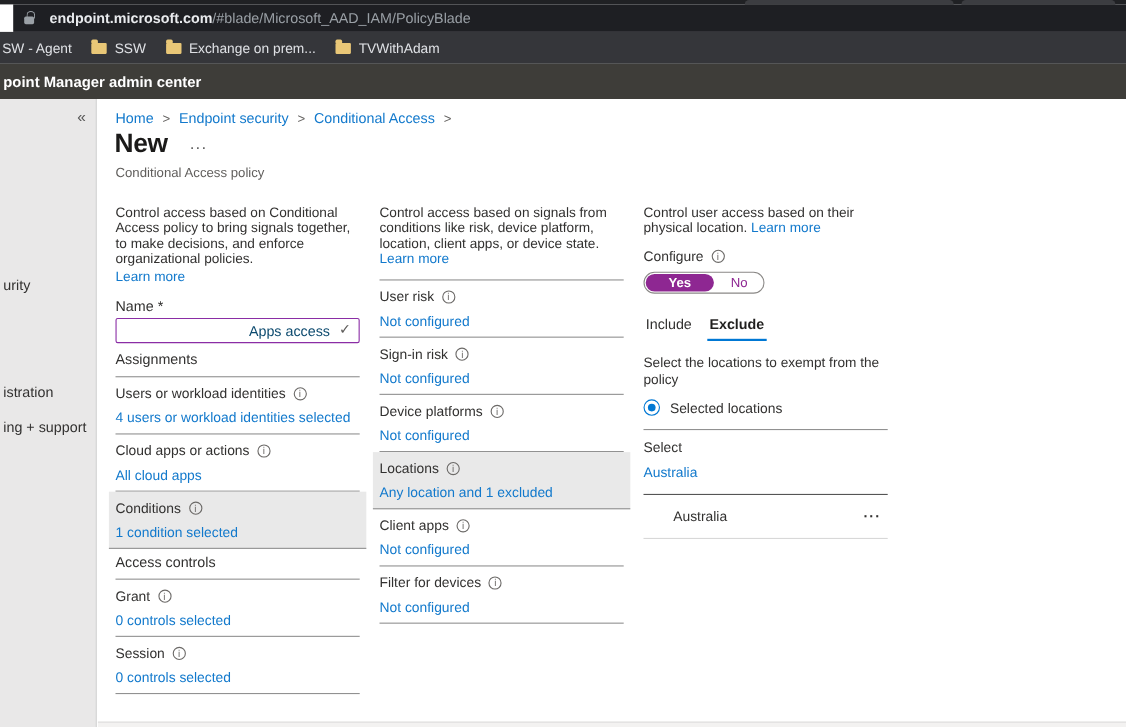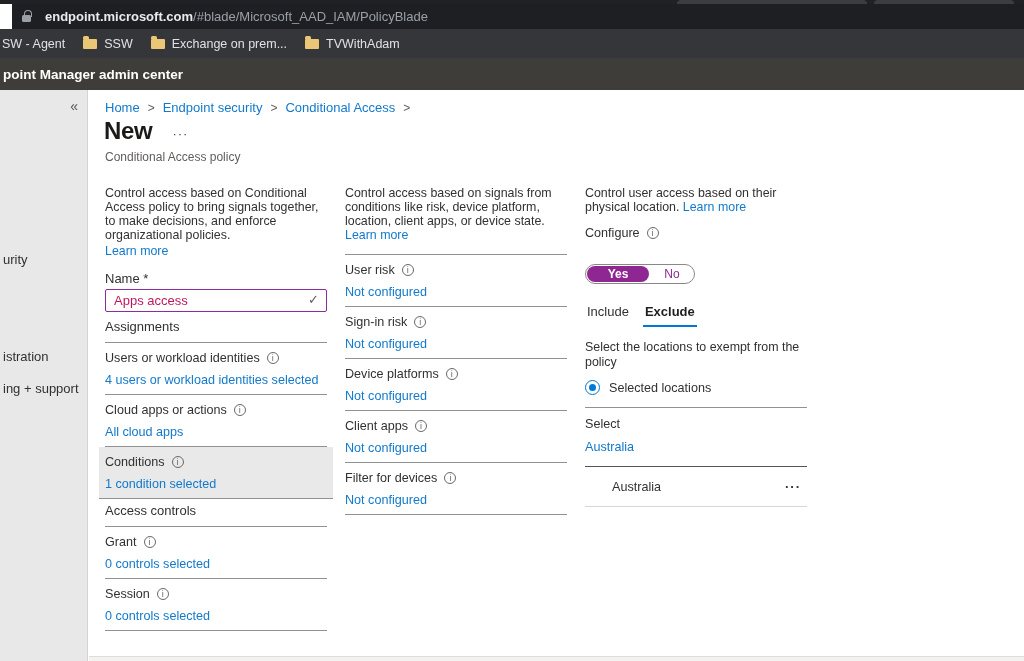--- a/index.html
+++ b/index.html
@@ -46,38 +46,38 @@
   .moredots { font-size:13px; color:#444; letter-spacing:1px; margin-top:4px; cursor:pointer; }
   .subtitle { position:absolute; top:60px; left:16px; font-size:12px; color:#605e5c; }
   .col { position:absolute; top:96px; width:222px; font-size:13px; }
   .col.c1 { left:16px; } .col.c2 { left:256px; } .col.c3 { left:496px; }
   .intro { font-size:12.4px; line-height:14px; color:#323130; }
   a.lnk { color:#1279cc; text-decoration:none; cursor:pointer; }
   .lm-block { display:inline-block; margin-top:2px; font-size:12.4px; }
   .namelabel { margin-top:13px; font-size:13px; }
   .inputwrap { position:relative; margin-top:3px; }
   .inputwrap input { width:100%; height:23px; border:1px solid #8a2da5; border-radius:2px;
-    padding:0 26px 0 8px; font-size:13px; color:#be185d; font-family:inherit; outline:none; }
+    padding:0 26px 0 8px; font-size:13px; color:#0c4a6e; font-family:inherit; outline:none;text-align:right; }
   .checkmark { position:absolute; right:8px; top:3px; color:#5f5d5b; font-size:13px; }
   .secheader { margin-top:7px; padding-bottom:8px; border-bottom:1px solid #919191; font-size:13px; }
   .secheader.mt { margin-top:4px; }
   .frow { padding:8px 0 7px; border-bottom:1px solid #919191; }
   .frow .flabel { font-size:12.6px; color:#323130; display:flex; align-items:center; }
   .frow .flink { display:inline-block; margin-top:8px; font-size:12.6px; }
   .frow.hl { background:#e9e9e9; margin:0 -6px; padding-left:6px; padding-right:6px; }
   .info { display:inline-block; width:12px; height:12px; border:1px solid #6b6967; border-radius:50%;
     font-size:9px; line-height:11px; text-align:center; color:#6b6967; margin-left:7px; cursor:pointer; flex:none; }
   .info::after { content:"i"; }
   .div { height:1px; background:#919191; }
   .div.mt12 { margin-top:12px; }
   .divdark { height:1px; background:#555; }
   .divlight { height:1px; background:#d8d8d8; }
   
   .cfglabel { margin-top:12px; font-size:12.6px; display:flex; align-items:center; }
-  .toggle { margin-top:24px; width:110px; height:20px; border:1px solid #8a8886; border-radius:11px;
+  .toggle { margin-top:7px; width:110px; height:20px; border:1px solid #8a8886; border-radius:11px;
     display:flex; background:#fff; overflow:hidden;text-align:right; }
   .tyes { width:62px; margin:1px; background:#8e2792; color:#fff; border-radius:9px; font-size:12px;
     font-weight:700; display:flex; align-items:center; justify-content:center; cursor:pointer; }
   .tno { flex:1; color:#8e2792; font-size:12px; display:flex; align-items:center; justify-content:center; cursor:pointer; }
   .tabs { margin-top:20px; display:flex; gap:12px; }
   .tab { font-size:13px; padding:0 2px 6px; cursor:pointer; color:#323130; }
   .tab.active { font-weight:700; color:#201f1e; border-bottom:2px solid #0078d4; }
   .exempt { margin-top:13px; font-size:12.4px; line-height:15px; }
   .radios { margin-top:10px; }
   .radiorow { display:flex; align-items:center; gap:9px; margin-top:6px; cursor:pointer; }
@@ -226,20 +226,27 @@
     </div>
 
     <div class="frow">
       <div class="flabel">
           <span>Device platforms</span>
           <span class="info"></span>
         </div>
       <a class="lnk flink">Not configured</a>
     </div>
 
+    <div class="frow hl">
+      <div class="flabel">
+          <span>Locations</span>
+          <span class="info"></span>
+        </div>
+      <a class="lnk flink">Any location and 1 excluded</a>
+    </div>
 
     <div class="frow">
       <div class="flabel">
           <span>Client apps</span>
           <span class="info"></span>
         </div>
       <a class="lnk flink">Not configured</a>
     </div>
 
     <div class="frow">

